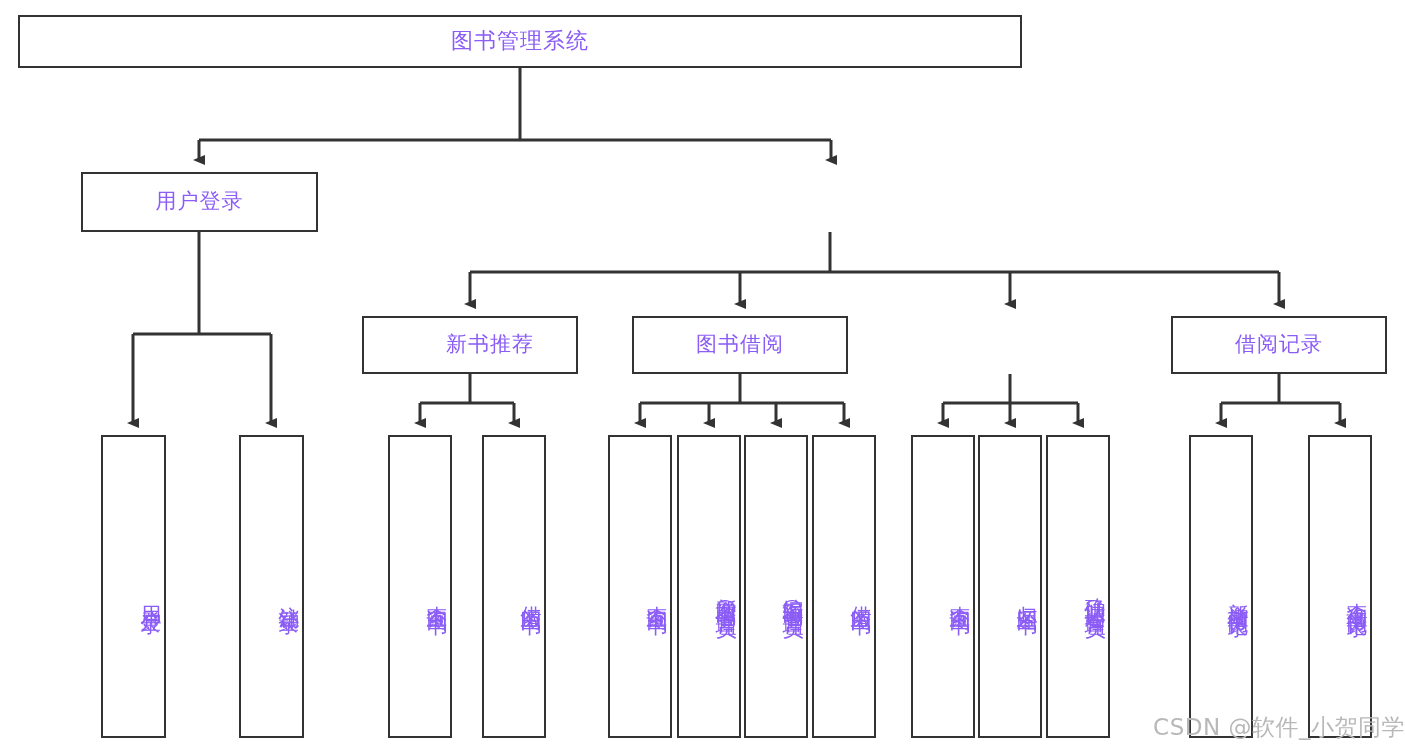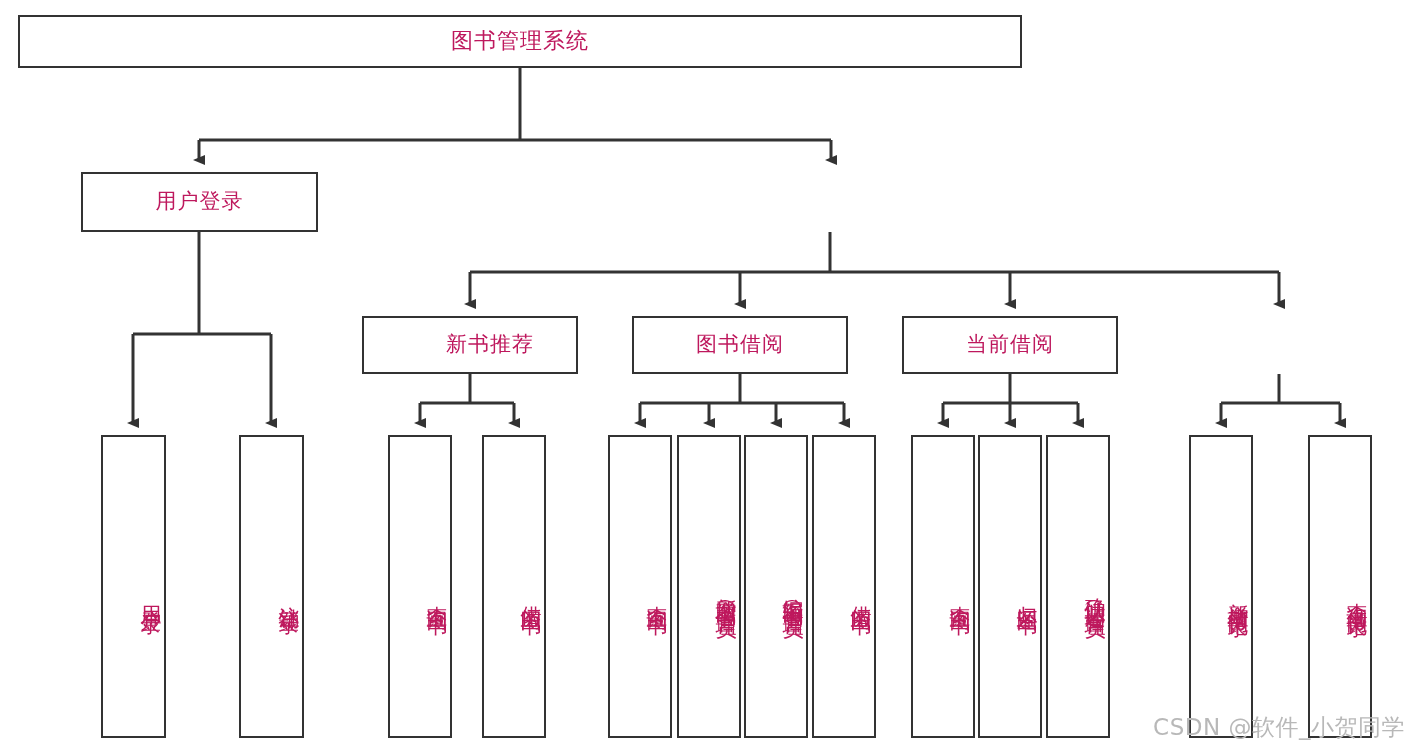--- a/index.html
+++ b/index.html
@@ -26,21 +26,21 @@
     pointer-events: none;
   }
   .node {
     position: absolute;
     box-sizing: border-box;
     border: 2px solid #333333;
     background: #ffffff;
     display: flex;
     align-items: center;
     justify-content: center;
-    color: #be185d;
+    color: #8b5cf6;
   }
   .node-h {
     font-size: 21px;
     letter-spacing: 1px;
     line-height: 1.2;
     white-space: nowrap;
   }
   .node-root {
     font-size: 22px;
   }
@@ -132,22 +132,22 @@
   <div class="node node-h" style="left:81px; top:172px; width:237px; height:60px;">
     <span>用户登录</span>
   </div>
 
   <div class="node node-h" style="left:362px; top:316px; width:216px; height:58px;padding-left:40px;">
     <span>新书推荐</span>
   </div>
   <div class="node node-h" style="left:632px; top:316px; width:216px; height:58px;justify-content:center;">
     <span>图书借阅</span>
   </div>
-  <div class="node node-h" style="left:902px; top:316px; width:216px; height:58px;">
-    <span>当前借阅</span>
+  <div class="node node-h" style="left:1171px; top:316px; width:216px; height:58px;">
+    <span>借阅记录</span>
   </div>
 
   <div class="node node-v" style="left:101px; top:435px; width:65px; height:303px;">
     <span class="vtext">用户登录</span>
   </div>
   <div class="node node-v" style="left:239px; top:435px; width:65px; height:303px;">
     <span class="vtext">注销登录</span>
   </div>
 
   <div class="node node-v" style="left:388px; top:435px; width:64px; height:303px;">

